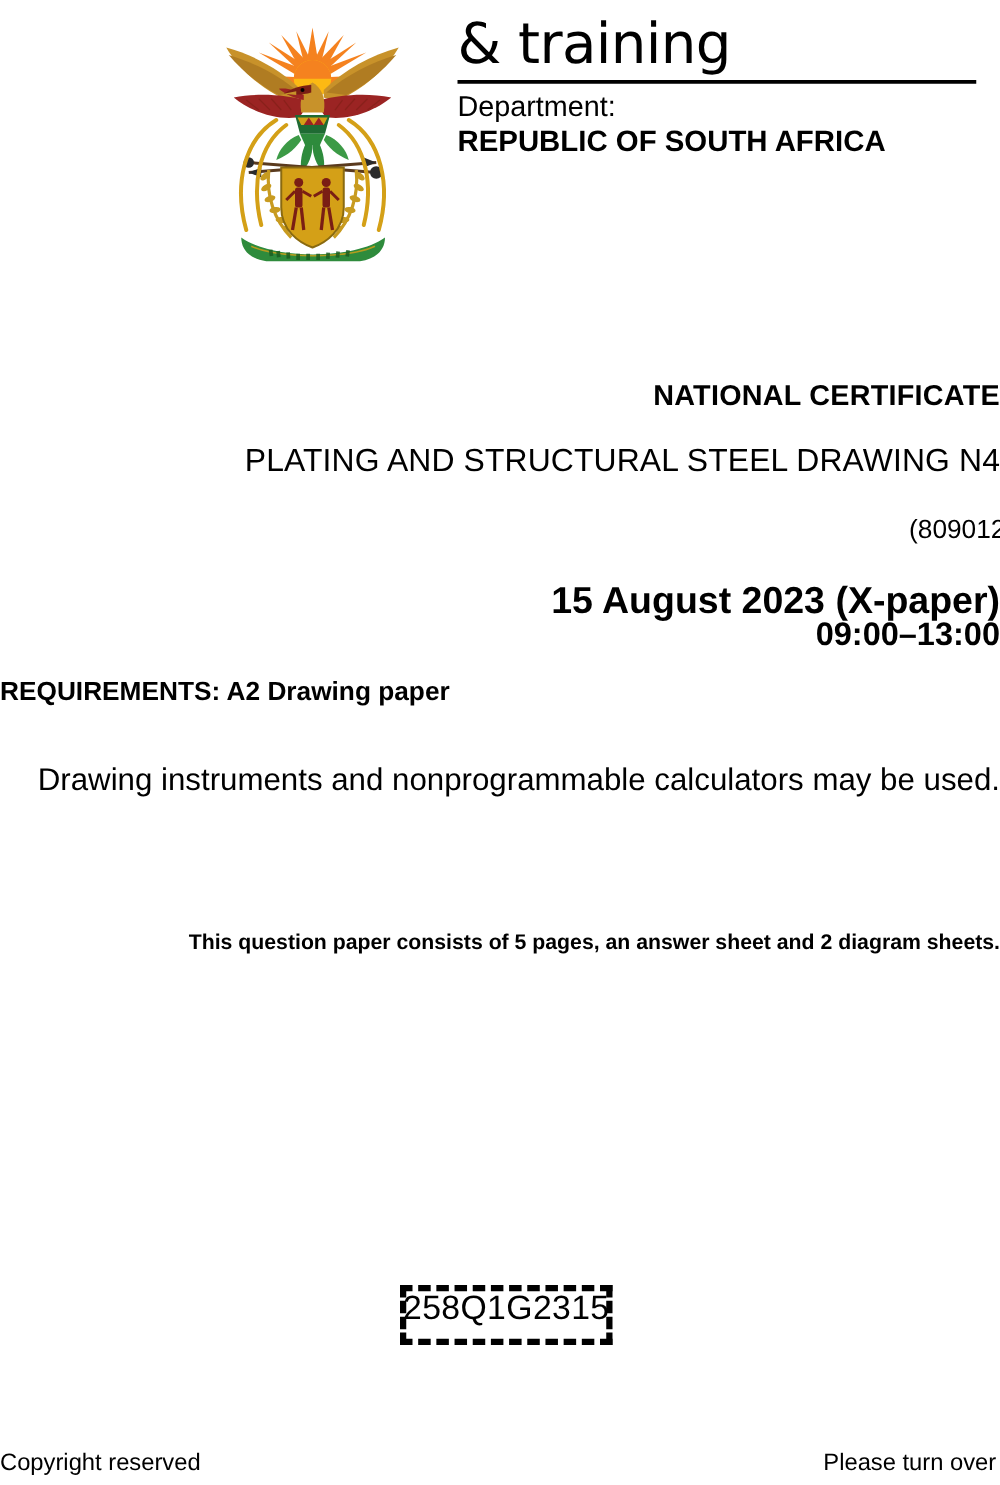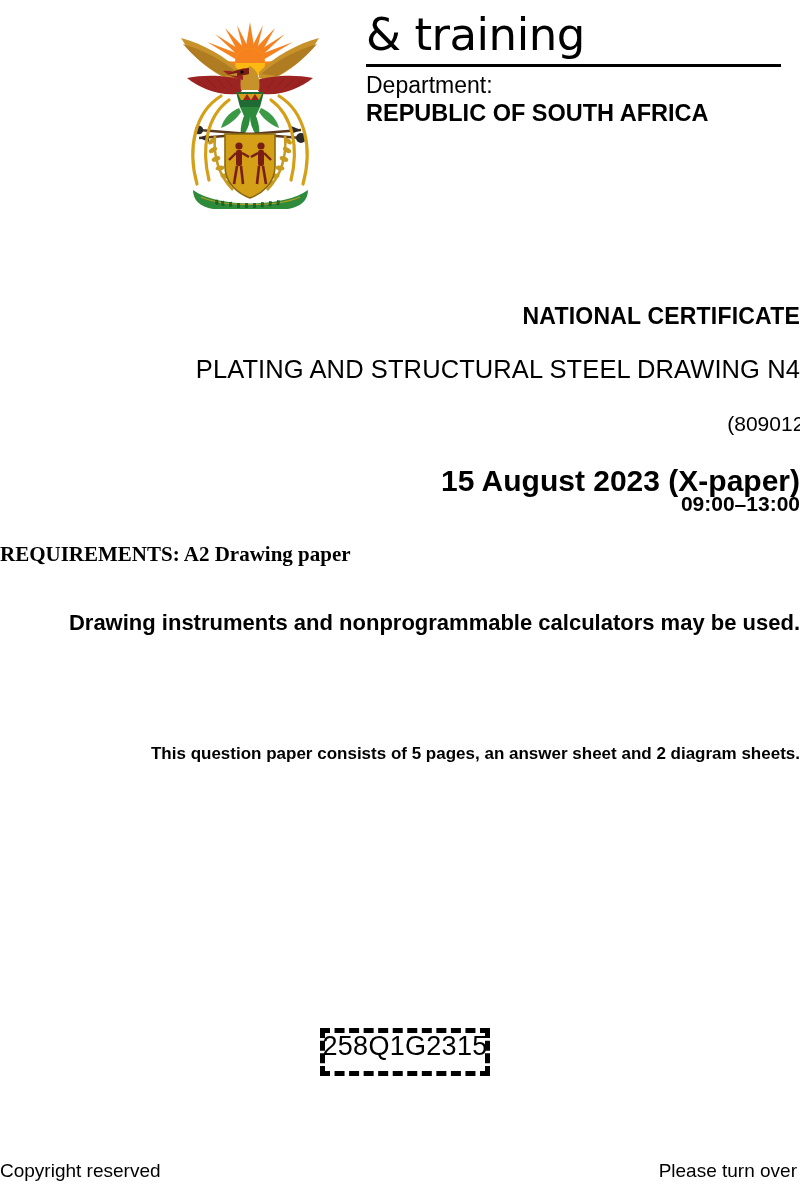--- a/index.html
+++ b/index.html
@@ -98,36 +98,35 @@
     font-weight: 400;
     margin-left: 23px;
   }
   #line-exam-date {
     top: 464px;
     font-size: 30px;
     font-weight: 700;
   }
   #line-exam-time {
     top: 492px;
-    font-size: 21px;
+    font-size: 26px;
     font-weight: 700;
   }
   #line-requirements {
     top: 542px;
     text-align: left;
     left: 0;
     font-size: 21px;
     font-weight: 700;
     padding-left: 0px;
-    font-family: Liberation Serif, serif;
   }
   #line-instruments {
     top: 610px;
-    font-size: 22px;
-    font-weight: 700;
+    font-size: 25px;
+    font-weight: 400;
   }
   #line-consists {
     top: 744px;
     font-size: 17px;
     font-weight: 700;
   }
 
   
   #paper-code-box {
     position: absolute;

